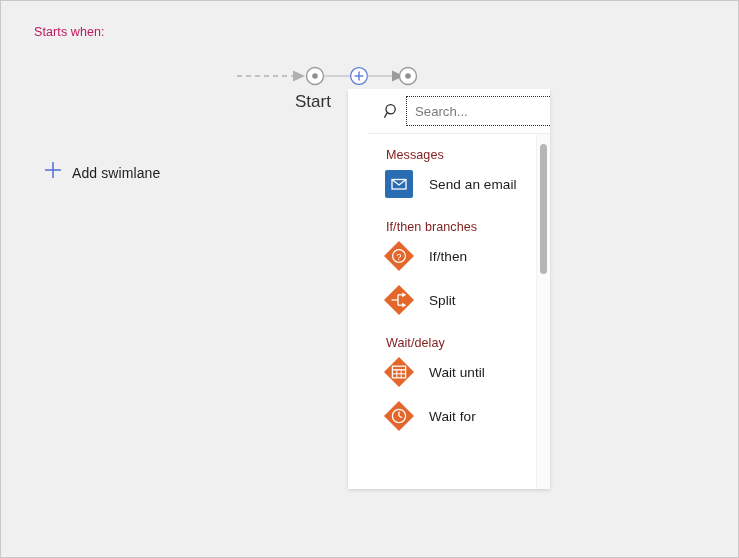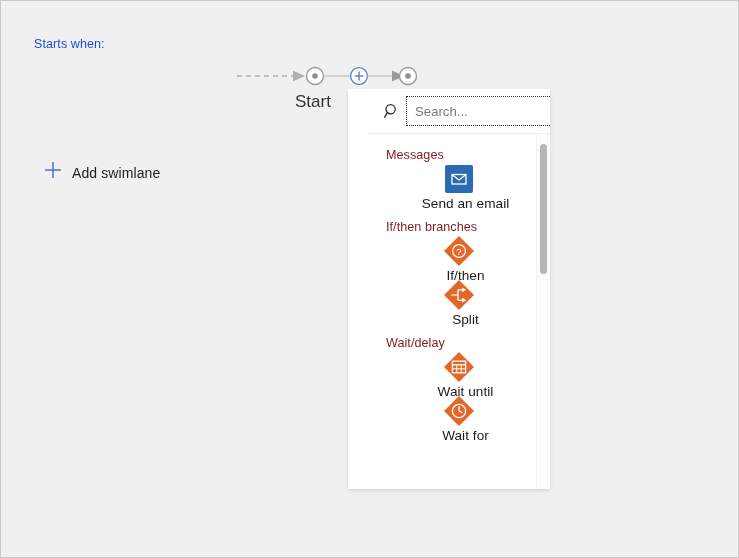--- a/index.html
+++ b/index.html
@@ -17,23 +17,23 @@
     background: #f0f0f0;
     border: 1px solid #c8c8c8;
     box-sizing: border-box;
     overflow: hidden;
   }
 
   
   .starts-when-label {
     position: absolute;
     left: 33px;
-    top: 36px;
+    top: 24px;
     font-size: 12.5px;
-    color: #1d4ed8;
+    color: #be185d;
     letter-spacing: 0.1px;
   }
 
   .trigger-card {
     position: absolute;
     left: 33px;
     top: 46px;
     width: 204px;
     height: 79px;
     background: #ffffff;
@@ -171,21 +171,20 @@
     padding: 14px 0 0 18px;
     letter-spacing: 0.05px;
   }
   .item-row {
     display: flex;
     align-items: center;
     height: 44px;
     padding-left: 14px;
     cursor: pointer;
     user-select: none;
-    flex-direction: column;
   }
   .item-icon {
     width: 34px;
     height: 34px;
     flex: 0 0 34px;
     display: flex;
     align-items: center;
     justify-content: center;
   }
   .item-label {

